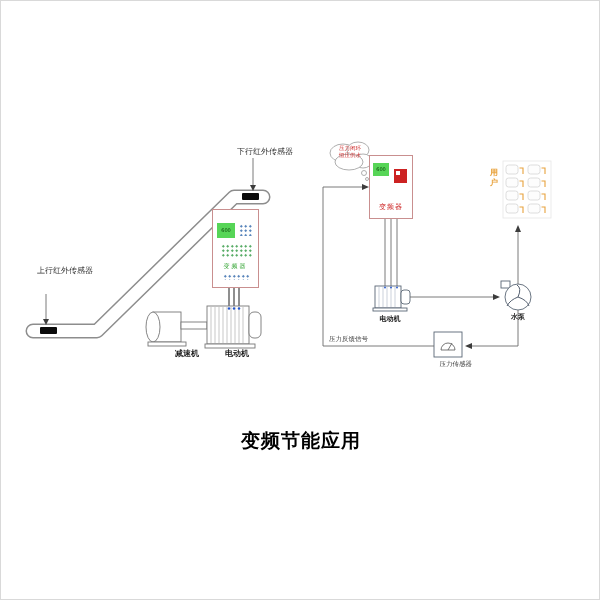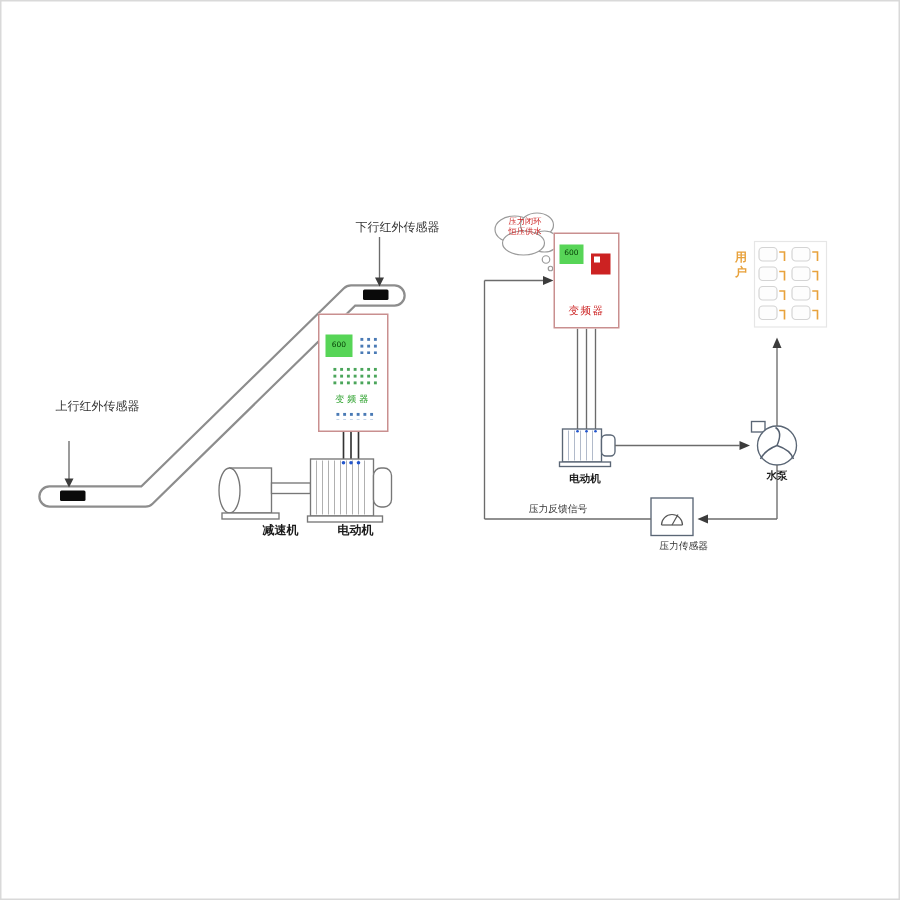--- a/index.html
+++ b/index.html
@@ -202,19 +202,20 @@
   <div class="lbl" style="left:24px;top:265px;margin-left:12px;">上行红外传感器</div>
   <div class="lbl bold" style="left:146px;top:348px;width:40px;text-align:center;margin-left:20px;">减速机</div>
   <div class="lbl bold" style="left:212px;top:348px;width:48px;text-align:center;">电动机</div>
 
   <div class="cloudtxt">
     <div>压力闭环</div>
     <div>恒压供水</div>
   </div>
 
   <div class="lbl sm bold" style="left:371px;top:314px;width:36px;text-align:center;">电动机</div>
-  <div class="lbl sm bold" style="left:503px;top:312px;width:28px;text-align:center;">水泵</div>
+  <div class="lbl sm bold" style="left:503px;top:312px;width:28px;text-align:center;font-family:Liberation Mono, monospace;">水泵</div>
   <div class="userslbl">用户</div>
   <div class="lbl xs" style="left:423px;top:360px;width:48px;text-align:right;">压力传感器</div>
-  <div class="lbl xs" style="left:340px;top:335px;width:62px;text-align:center;">压力反馈信号</div>
-
+  <div class="lbl xs" style="left:328px;top:335px;width:62px;">压力反馈信号</div>
+
+  <div class="title">变频节能应用</div>
 
 </div>
 
 </body></html>

